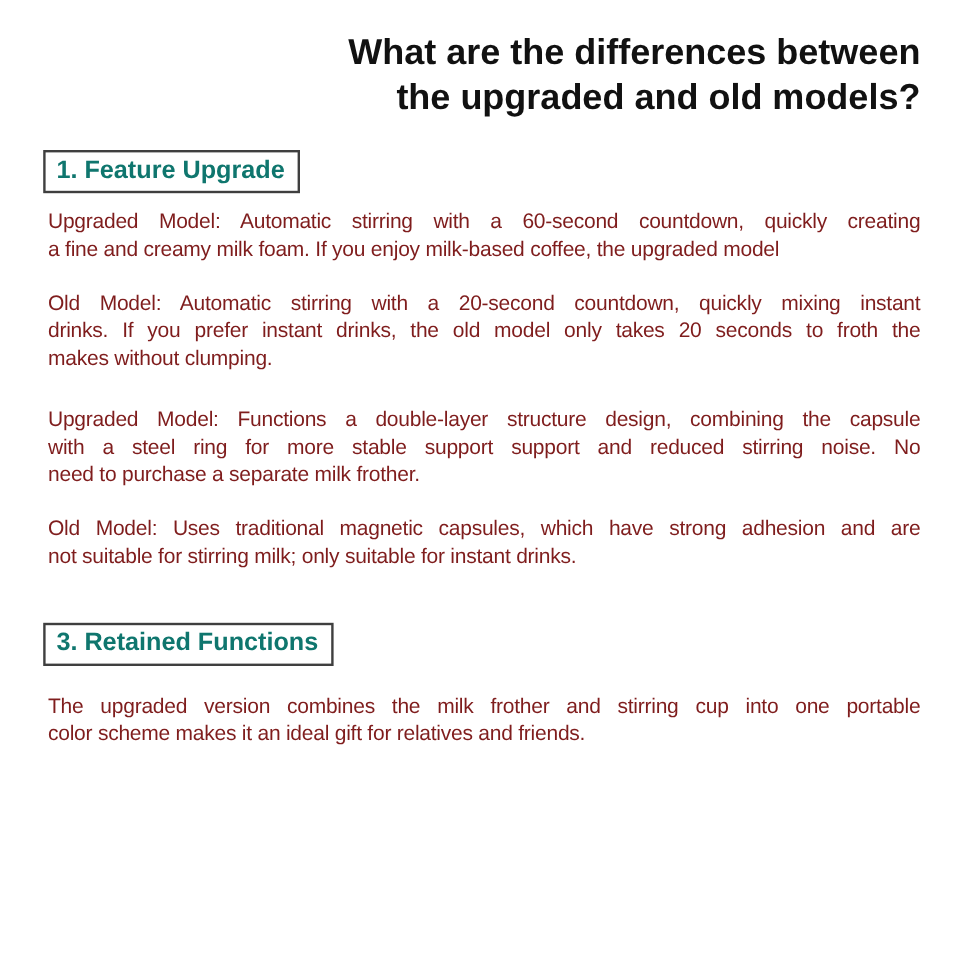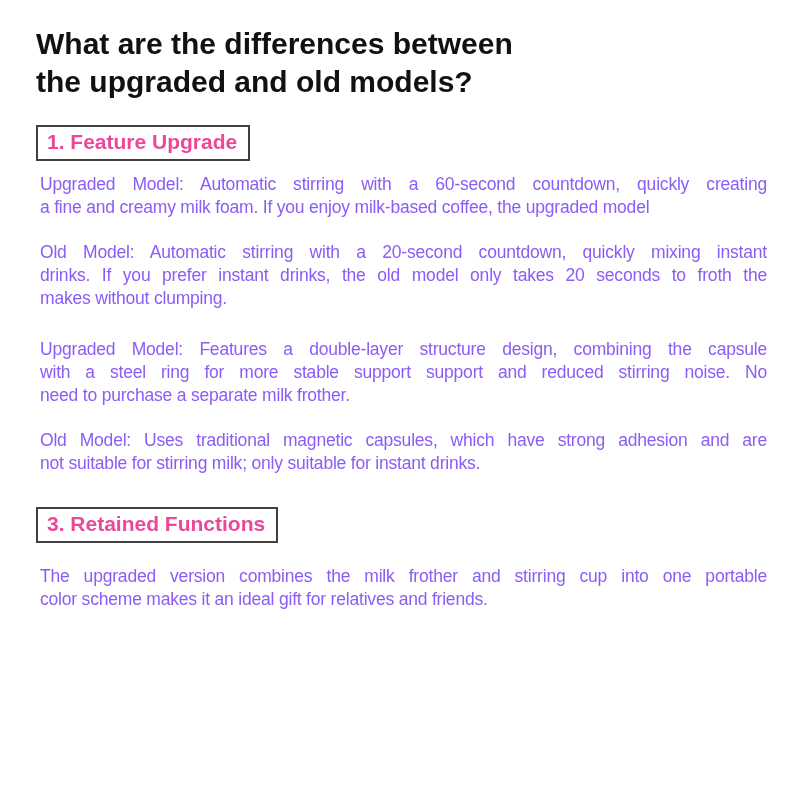--- a/index.html
+++ b/index.html
@@ -16,47 +16,47 @@
     width: 800px; height: 800px;
     padding: 0 33px 0 36px;
     background: #ffffff;
   }
 
   .title {
     margin: 25px 0 0 0;
     font-size: 30px;
     line-height: 38px;
     font-weight: bold;
-    text-align: left;
+    text-align: right;
     color: #111111;
   }
   .title .line { display: block; }
 
   .section-1 { margin-top: 24px; }
   .section-2 { margin-top: 28px; }
-  .section-3 { margin-top: 32px; }
+  .section-3 { margin-top: 44px; }
 
   .hbox {
     display: inline-block;
     border: 2px solid #3f3f3f;
     background: #ffffff;
     padding: 3px 11px 5px 9px;
     font-size: 21px;
     line-height: 24px;
     font-weight: bold;
-    color: #ec4899;
+    color: #0f766e;
     white-space: nowrap;
   }
 
   .para {
     margin: 22px 0 0 4px;
     font-size: 17.5px;
     line-height: 23px;
     letter-spacing: -0.2px;
-    color: #8b5cf6;
+    color: #7f1d1d;
   }
   .para-first { margin-top: 12px; }
   .para .line { display: block; }
   
   .para .line:not(:last-child) {
     text-align: justify;
     text-align-last: justify;
   }
 </style>
 </head>
@@ -77,21 +77,21 @@
       </p>
     <p class="para">
         <span class="line">Old Model: Automatic stirring with a 20-second countdown, quickly mixing instant</span>
         <span class="line">drinks. If you prefer instant drinks, the old model only takes 20 seconds to froth the</span>
         <span class="line">makes without clumping.</span>
       </p>
   </div>
 
   <div class="section section-2">
     <p class="para para-first">
-        <span class="line">Upgraded Model: Features a double-layer structure design, combining the capsule</span>
+        <span class="line">Upgraded Model: Functions a double-layer structure design, combining the capsule</span>
         <span class="line">with a steel ring for more stable support support and reduced stirring noise. No</span>
         <span class="line">need to purchase a separate milk frother.</span>
       </p>
     <p class="para">
         <span class="line">Old Model: Uses traditional magnetic capsules, which have strong adhesion and are</span>
         <span class="line">not suitable for stirring milk; only suitable for instant drinks.</span>
       </p>
   </div>
 
   <div class="section section-3">

